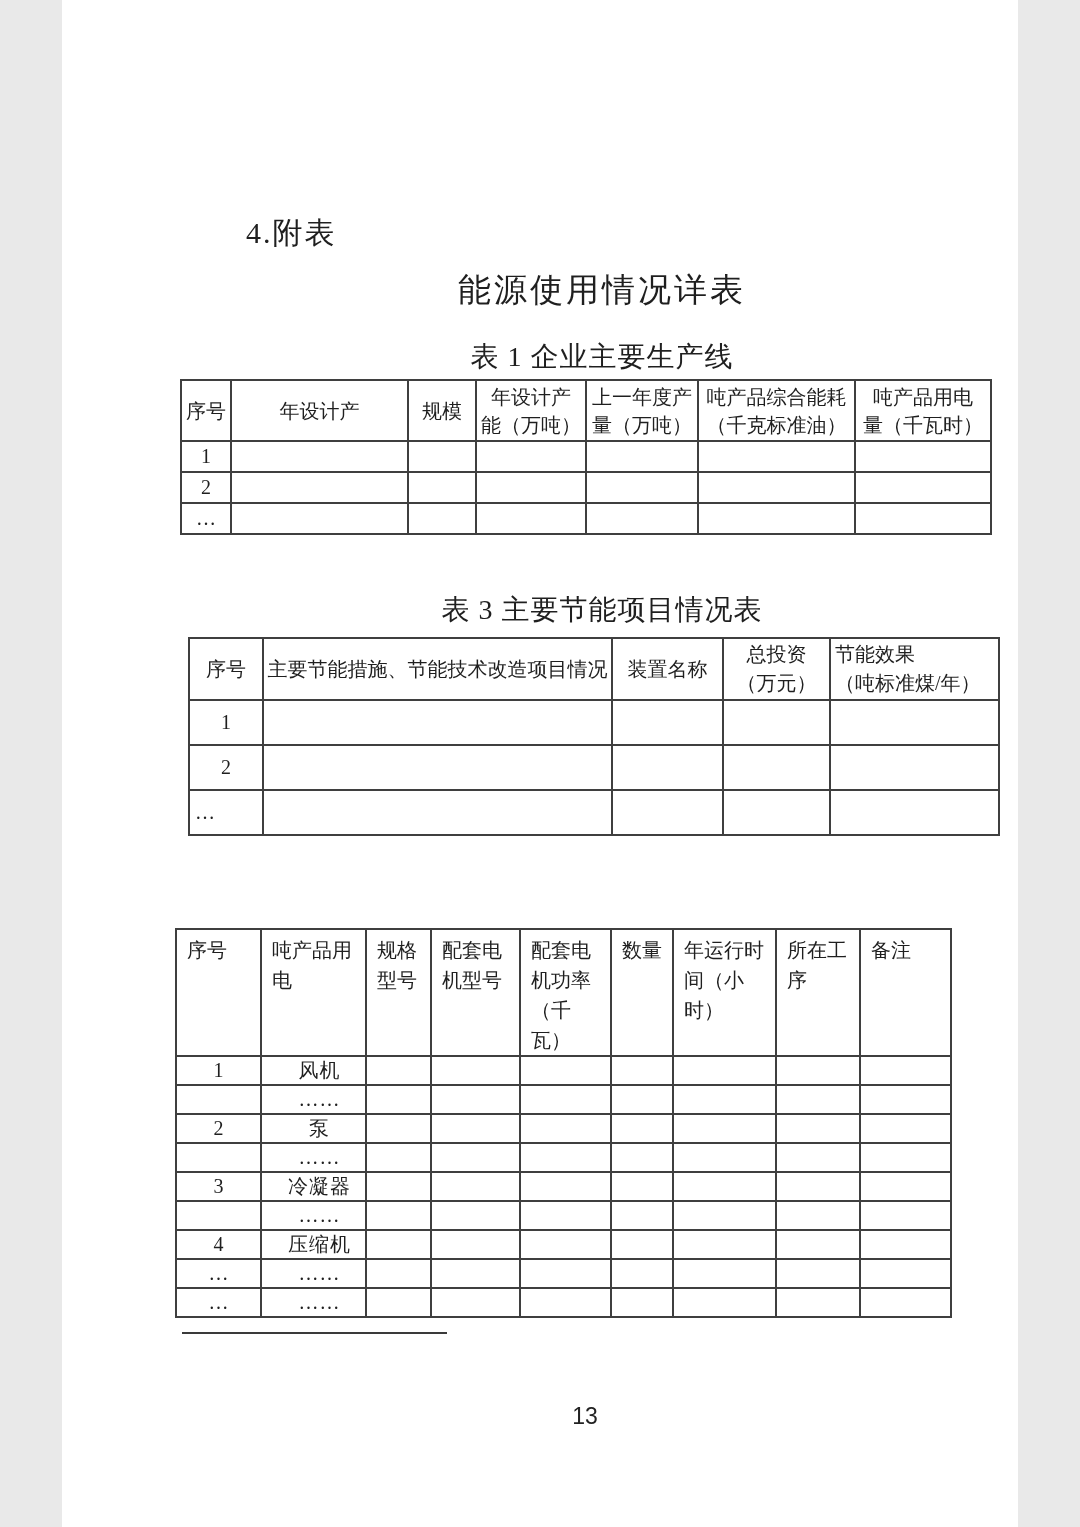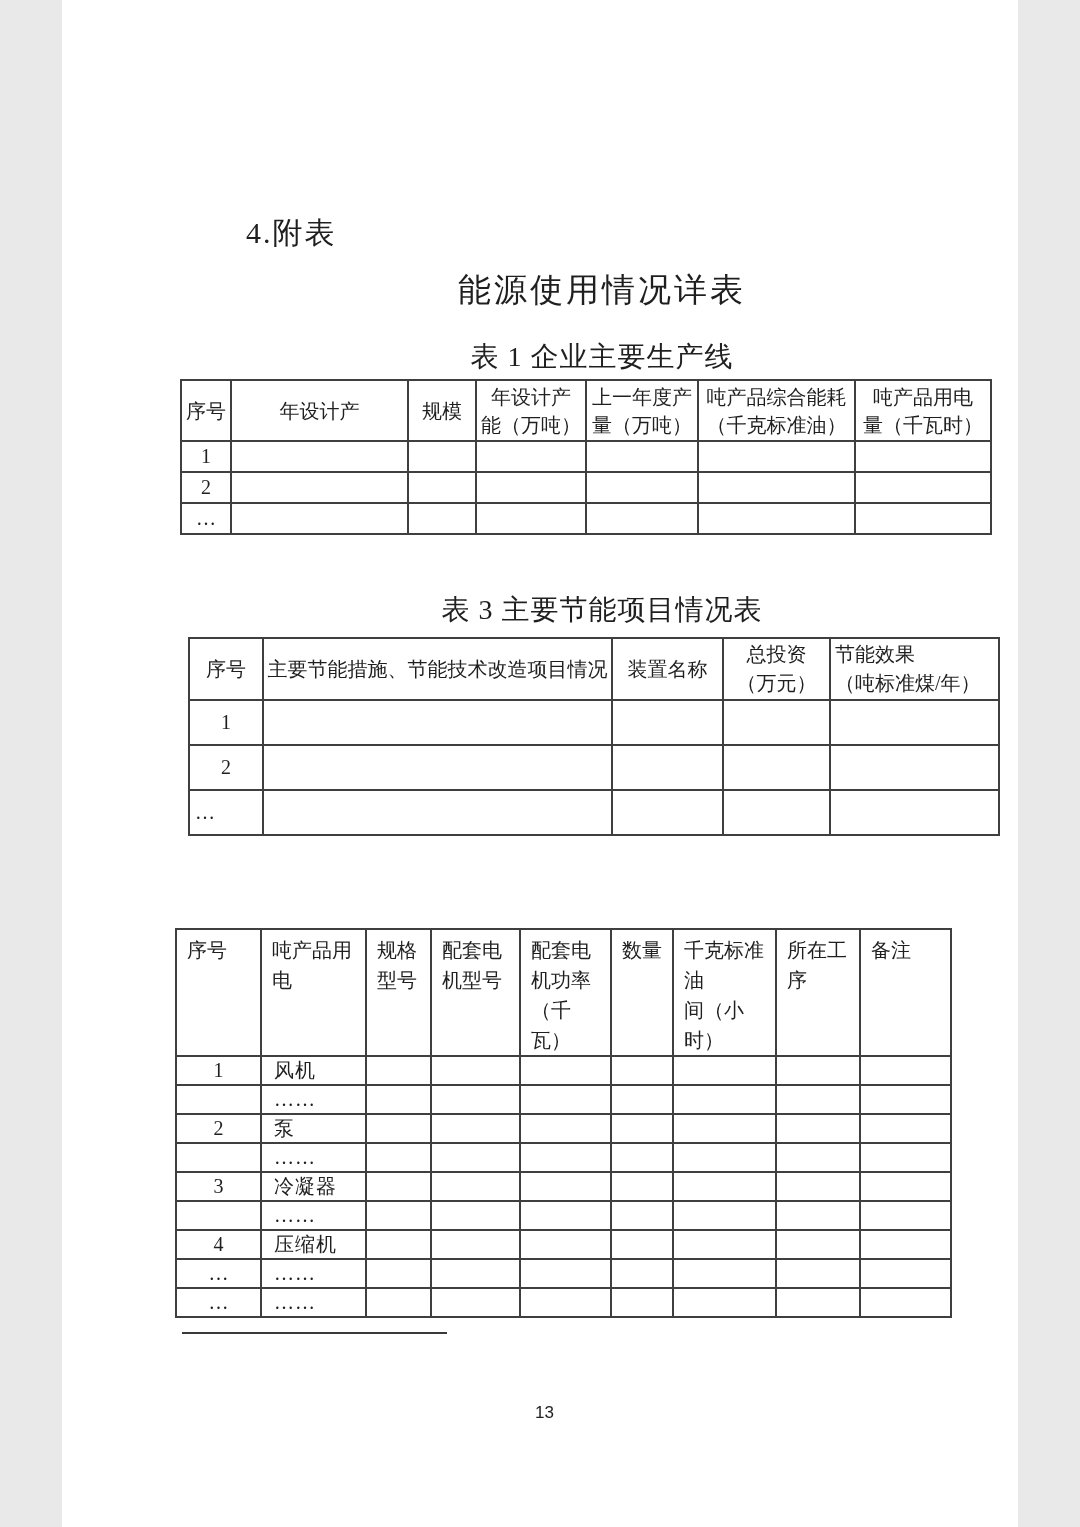--- a/index.html
+++ b/index.html
@@ -73,32 +73,32 @@
   
   .t3 { left: 113px; top: 928px; width: 775px; }
   .t3 thead tr { height: 86px; }
   .t3 tbody tr { height: 29px; }
   .t3 th {
     font-size: 20px; text-align: left; vertical-align: top;
     padding: 5px 3px 0 10px; line-height: 1.5;
   }
   .t3 td { font-size: 20px; vertical-align: middle; }
   .t3 td.c { text-align: center; }
-  .t3 td.l { text-align: left; padding-left: 12px; letter-spacing: 1px; }
+  .t3 td.l { text-align: center; padding-left: 12px; letter-spacing: 1px; }
 
   .footnote-rule {
     left: 120px; top: 1332px;
     width: 265px; height: 2px;
     background: #3a3a3a;
   }
   .page-number {
     left: 473px; top: 1403px;
     width: 100px;
-    text-align: left;
-    font-size: 17px;
+    text-align: center;
+    font-size: 23px;
     font-family: "Liberation Sans", "DejaVu Sans", sans-serif;
     color: #222;
   }
 </style>
 </head>
 <body>
 
 <div class="page">
 
   <div class="abs section-heading">4.附表</div>
@@ -227,21 +227,21 @@
         <th>序号</th>
         <th>吨产品用电</th>
         <th>规格
 型号</th>
         <th>配套电
 机型号</th>
         <th>配套电
 机功率
 （千瓦）</th>
         <th>数量</th>
-        <th>千克标准油
+        <th>年运行时
 间（小时）</th>
         <th>所在工
 序</th>
         <th>备注</th>
       </tr>
     </thead>
     <tbody>
       <tr>
         <td class="c">1</td>
         <td class="l">风机</td>

